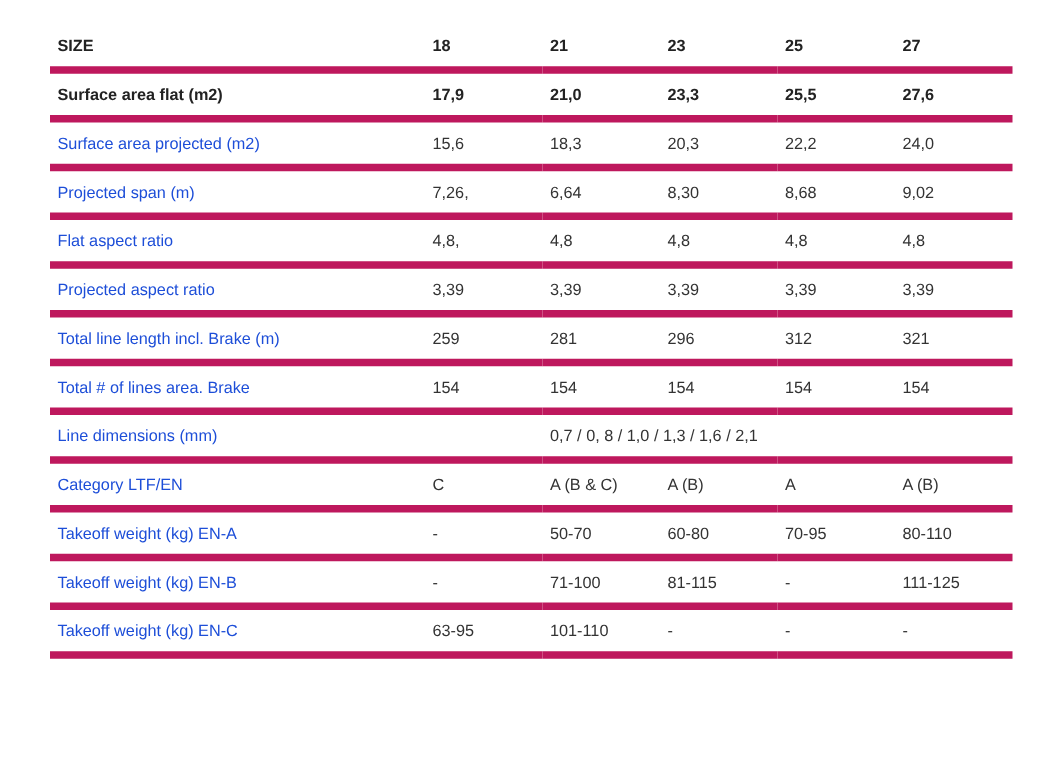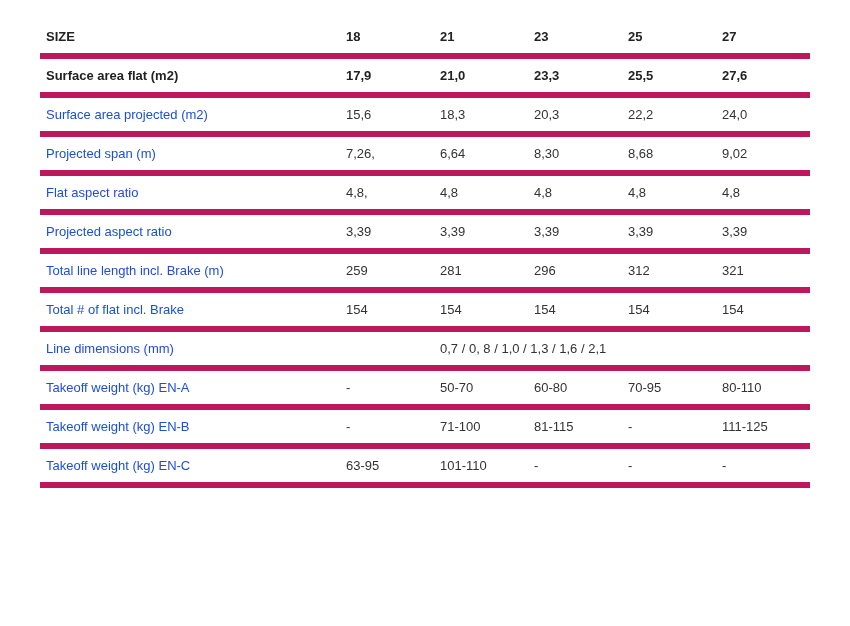--- a/index.html
+++ b/index.html
@@ -96,31 +96,39 @@
       </tr>
       <tr>
         <td>Total line length incl. Brake (m)</td>
         <td>259</td>
         <td>281</td>
         <td>296</td>
         <td>312</td>
         <td>321</td>
       </tr>
       <tr>
-        <td>Total # of flat incl. Brake</td>
+        <td>Total # of lines area. Brake</td>
         <td>154</td>
         <td>154</td>
         <td>154</td>
         <td>154</td>
         <td>154</td>
       </tr>
       <tr>
         <td>Line dimensions (mm)</td>
         <td></td>
         <td colspan="4">0,7 / 0, 8 / 1,0 / 1,3 / 1,6 / 2,1</td>
+      </tr>
+      <tr>
+        <td>Category LTF/EN</td>
+        <td>C</td>
+        <td>A (B &amp; C)</td>
+        <td>A (B)</td>
+        <td>A</td>
+        <td>A (B)</td>
       </tr>
       <tr>
         <td>Takeoff weight (kg) EN-A</td>
         <td>-</td>
         <td>50-70</td>
         <td>60-80</td>
         <td>70-95</td>
         <td>80-110</td>
       </tr>
       <tr>

